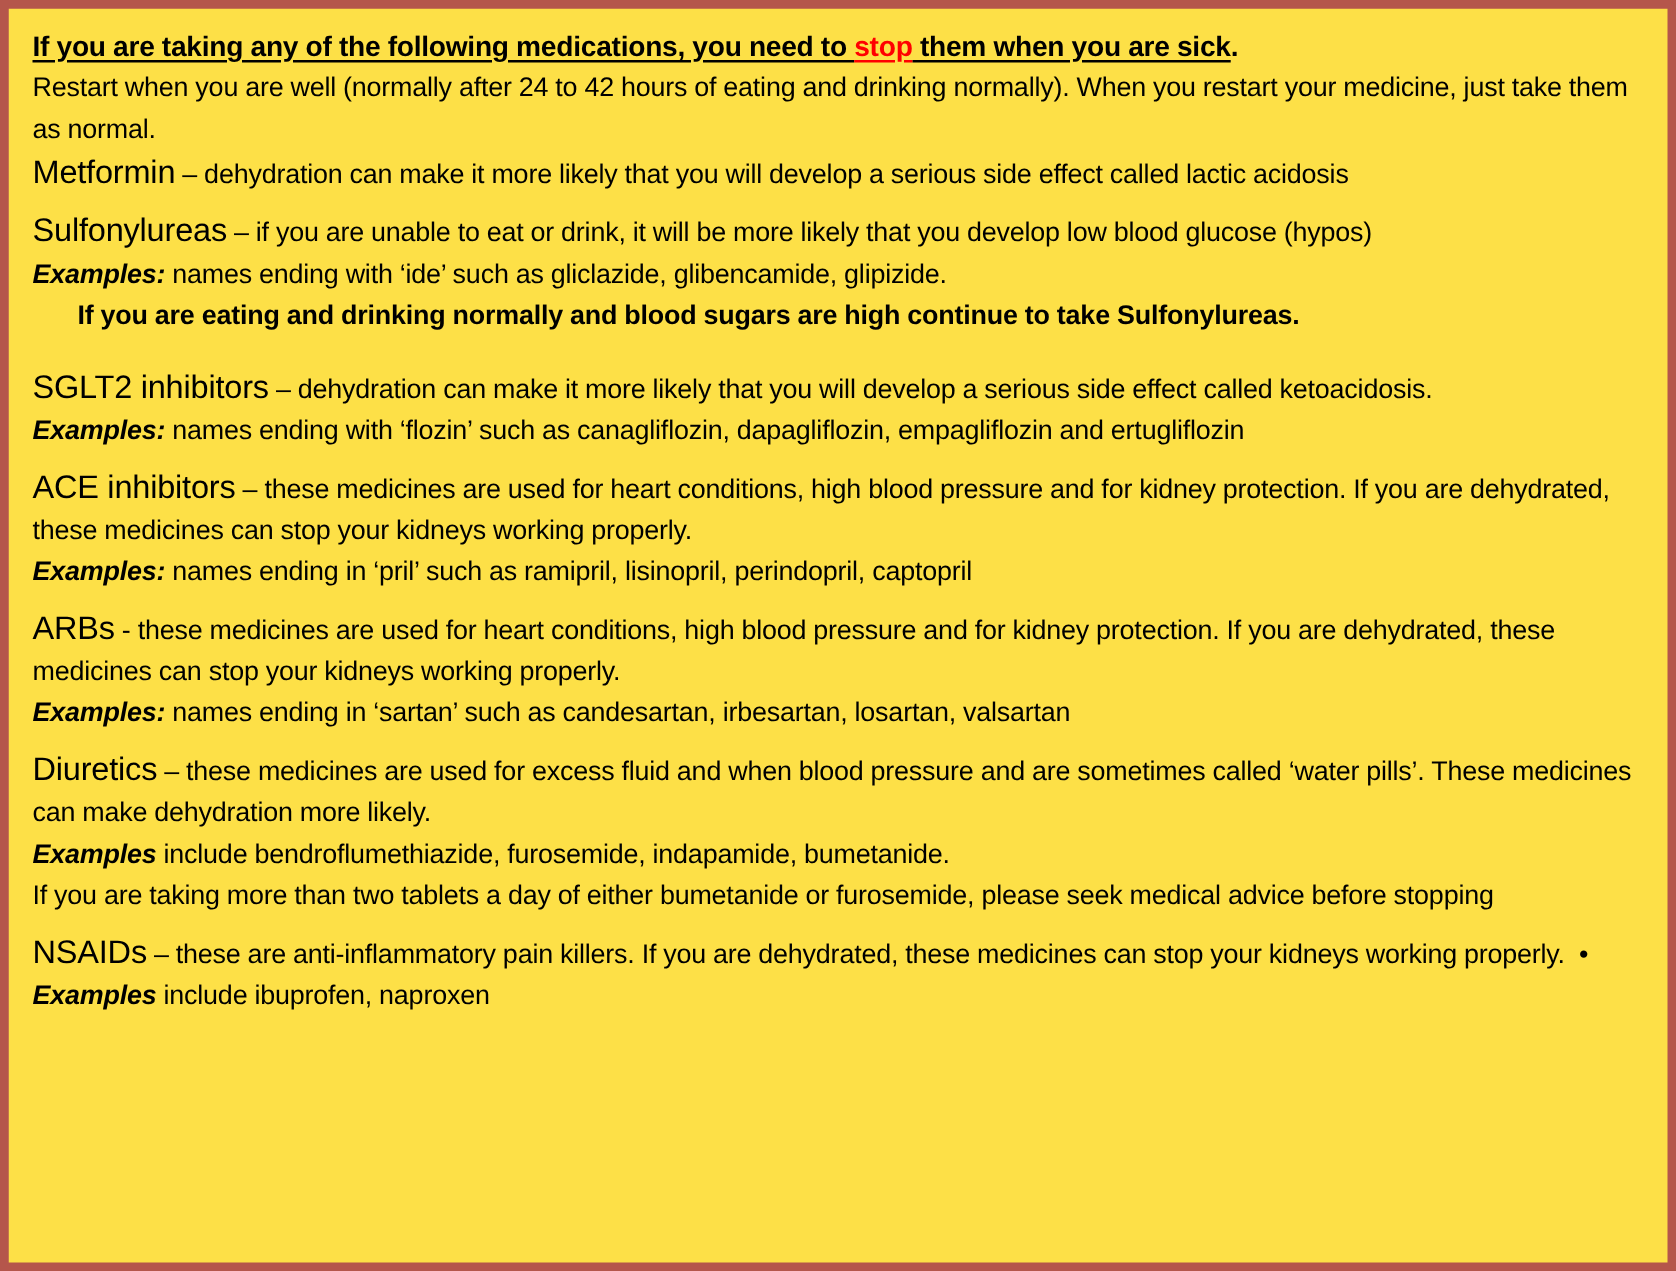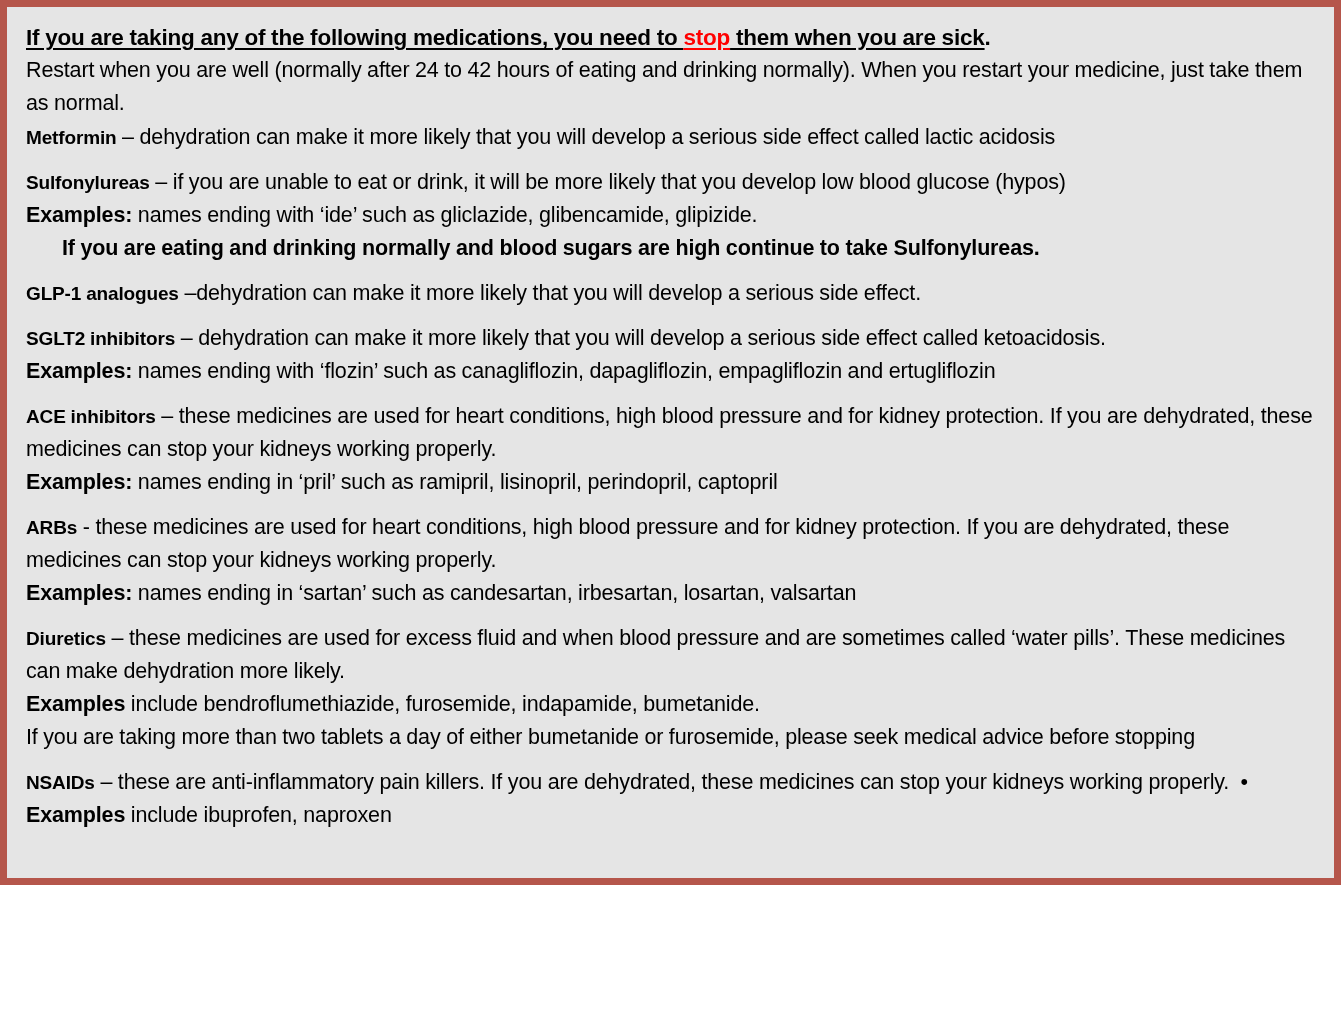--- a/index.html
+++ b/index.html
@@ -9,23 +9,23 @@
   }
   body {
     width: 1341px;
     height: 1017px;
     overflow: hidden;
     font-family: "Liberation Sans", sans-serif;
   }
   .page {
     box-sizing: border-box;
     width: 1341px;
-    height: 885px;
+    height: 1017px;
     border: 7px solid #b5564b;
-    background: #e5e5e5;
+    background: #fde047;
     padding: 14px 18px 10px 19px;
   }
   .doc {
     font-family: "Liberation Sans", sans-serif;
     font-size: 21.5px;
     line-height: 33px;
     color: #000000;
     letter-spacing: -0.15px;
     word-spacing: -0.2px;
   }
@@ -48,25 +48,26 @@
     text-decoration: underline;
     text-underline-offset: 3px;
   }
   .stop {
     color: #ff0000;
     font-weight: bold;
     text-decoration: underline;
     text-underline-offset: 3px;
   }
   .drug {
-    font-weight: bold;
-    font-size: 19px;
+    font-weight: normal;
+    font-size: 26px;
   }
   .ex {
     font-weight: bold;
+    font-style: italic;
   }
   .bold-line {
     font-weight: bold;
     margin-left: 36px;
   }
   .bullet {
     font-weight: normal;
   }
 </style>
 </head>
@@ -84,21 +85,20 @@
     <p class="para"><span class="drug">Metformin</span><span> – </span><span>dehydration can make it more likely that you will develop a serious side effect called lactic acidosis</span></p>
 
     <div class="gap"></div>
 
     <p class="para"><span class="drug">Sulfonylureas</span><span> – </span><span>if you are unable to eat or drink, it will be more likely that you develop low blood glucose (hypos)</span></p>
     <p class="para"><span class="ex">Examples:</span><span> names ending with ‘ide’ such as gliclazide, glibencamide, glipizide.</span></p>
     <p class="para bold-line">If you are eating and drinking normally and blood sugars are high continue to take Sulfonylureas.</p>
 
     <div class="gap"></div>
 
-    <p class="para"><span class="drug">GLP-1 analogues</span><span> –</span><span>dehydration can make it more likely that you will develop a serious side effect.</span></p>
 
     <div class="gap"></div>
 
     <p class="para"><span class="drug">SGLT2 inhibitors</span><span> – </span><span>dehydration can make it more likely that you will develop a serious side effect called ketoacidosis.</span></p>
     <p class="para"><span class="ex">Examples:</span><span> names ending with ‘flozin’ such as canagliflozin, dapagliflozin, empagliflozin and ertugliflozin</span></p>
 
     <div class="gap"></div>
 
     <p class="para"><span class="drug">ACE inhibitors</span><span> – </span><span>these medicines are used for heart conditions, high blood pressure and for kidney protection. If you are dehydrated, these medicines can stop your kidneys working properly.</span></p>
     <p class="para"><span class="ex">Examples:</span><span> names ending in ‘pril’ such as ramipril, lisinopril, perindopril, captopril</span></p>

